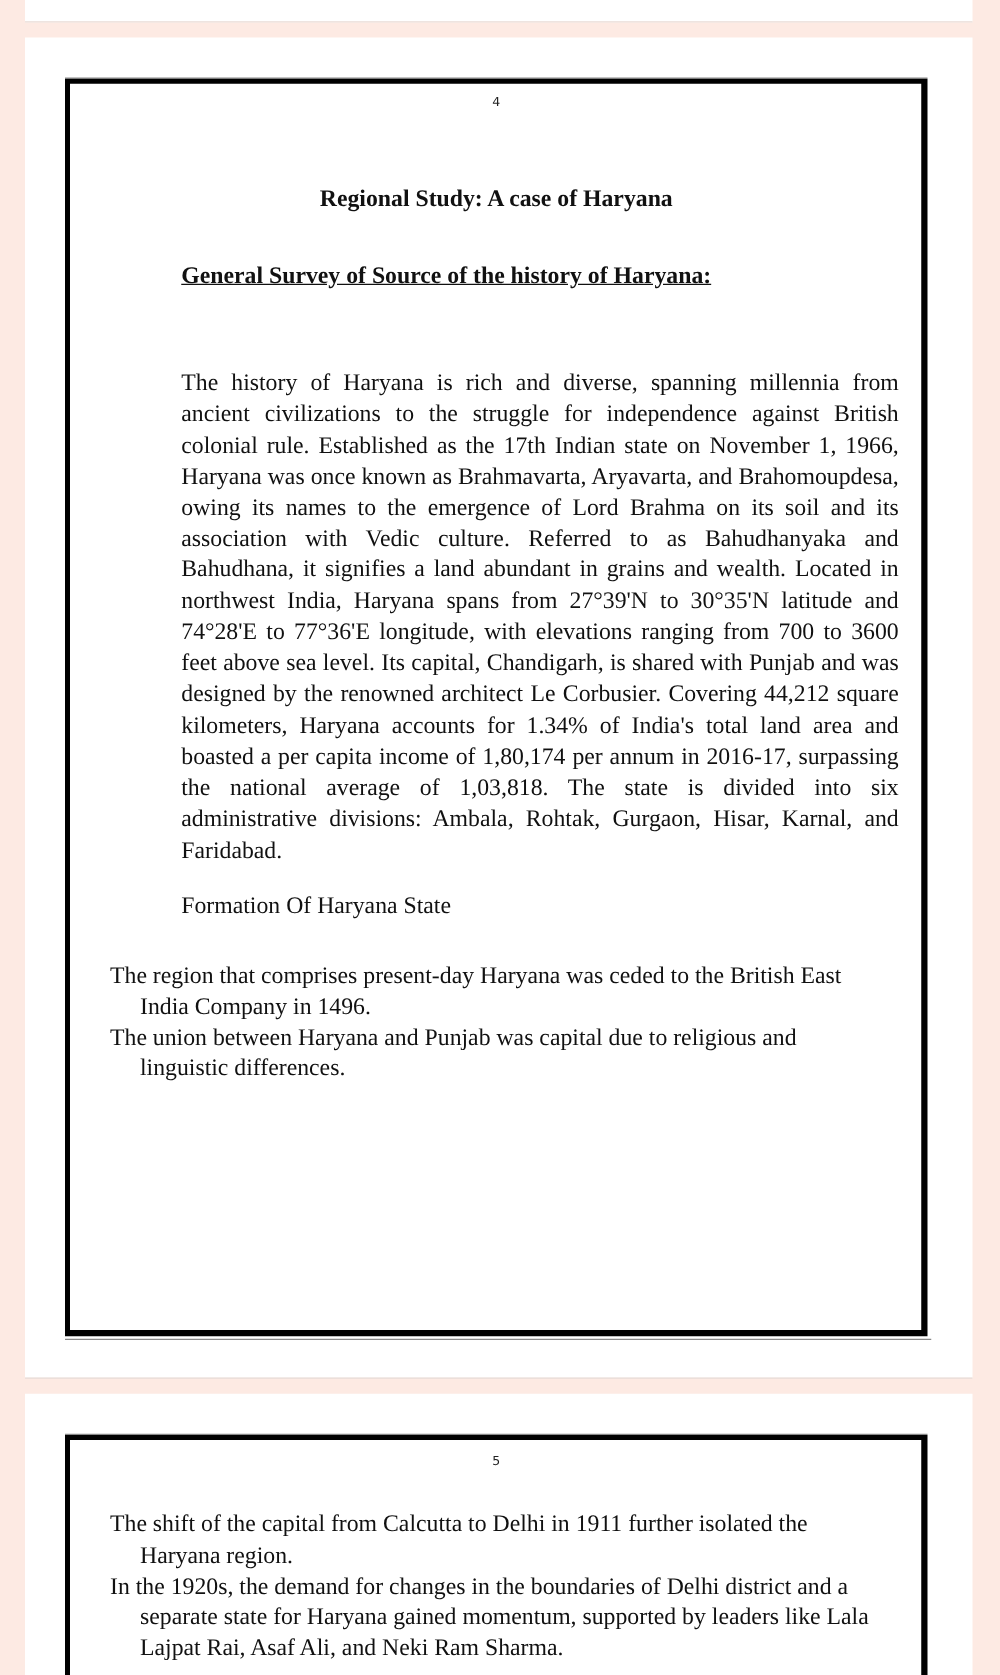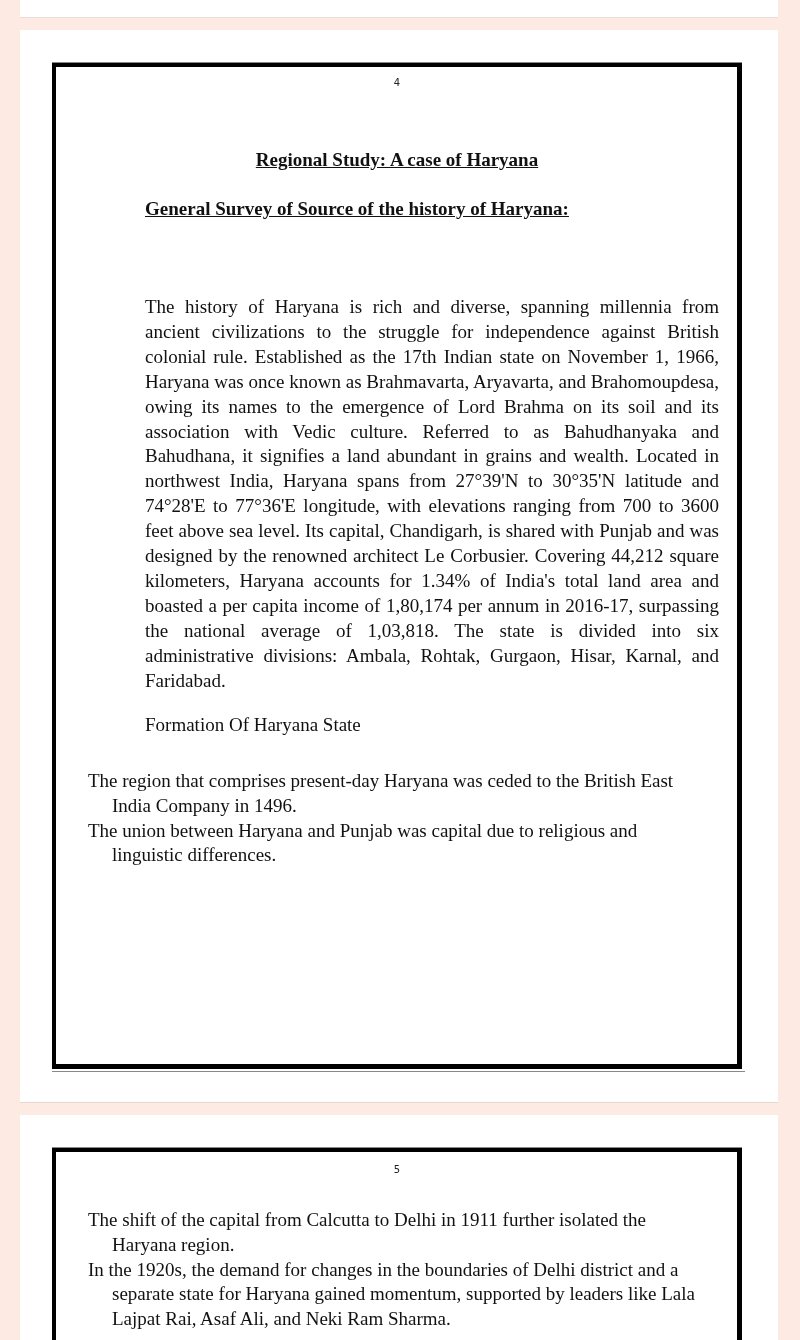--- a/index.html
+++ b/index.html
@@ -25,21 +25,21 @@
     border-right-width:5px; border-bottom-width:5px;
   }
   .frame-4 { top:32px; height:1006px; }
   .frame-shadow-b { position:absolute; left:0; right:-3px; bottom:-3px; height:1px; background:#888; }
   .pnum {
     position:absolute; left:0; right:0; text-align:center;
     font-family:"DejaVu Sans", sans-serif; font-size:10px; color:#222;
   }
   .title {
     position:absolute; left:0; right:0; text-align:center;
-    font-weight:bold; font-size:19px; text-decoration:underline; color:#111;
+    font-weight:bold; font-size:19px; color:#111;
   }
   .subtitle {
     position:absolute; left:93px; font-weight:bold; font-size:19px;
     text-decoration:underline; color:#111;
   }
   .para {
     position:absolute; left:93px; width:574px;
     font-size:19px; line-height:24.9px; color:#111;
     text-align:justify;
     margin-top:48px;
@@ -57,21 +57,21 @@
 <body>
 
 <div class="page page-prev"></div>
 
 <div class="page page-4">
   <div class="frame frame-4">
     <div class="frame-inner"></div>
     <div class="frame-shadow-b"></div>
     <div class="pnum" style="top:14px;">4</div>
     <div class="title" style="top:86px;">Regional Study: A case of Haryana</div>
-    <div class="subtitle" style="top:135px;">General Survey of Source of the history of Haryana:</div>
+    <div class="subtitle" style="top:147px;">General Survey of Source of the history of Haryana:</div>
     <div class="para" style="top:184px;">The history of Haryana is rich and diverse, spanning millennia from ancient civilizations to the struggle for independence against British colonial rule. Established as the 17th Indian state on November 1, 1966, Haryana was once known as Brahmavarta, Aryavarta, and Brahomoupdesa, owing its names to the emergence of Lord Brahma on its soil and its association with Vedic culture. Referred to as Bahudhanyaka and Bahudhana, it signifies a land abundant in grains and wealth. Located in northwest India, Haryana spans from 27°39'N to 30°35'N latitude and 74°28'E to 77°36'E longitude, with elevations ranging from 700 to 3600 feet above sea level. Its capital, Chandigarh, is shared with Punjab and was designed by the renowned architect Le Corbusier. Covering 44,212 square kilometers, Haryana accounts for 1.34% of India's total land area and boasted a per capita income of 1,80,174 per annum in 2016-17, surpassing the national average of 1,03,818. The state is divided into six administrative divisions: Ambala, Rohtak, Gurgaon, Hisar, Karnal, and Faridabad.</div>
     <div class="plain" style="top:632px;margin-top:19px;">Formation Of Haryana State</div>
     <ul class="hlist" style="top:706px; left:36px;">
       <li>The region that comprises present-day Haryana was ceded to the British East India Company in 1496.</li>
       <li>The union between Haryana and Punjab was capital due to religious and linguistic differences.</li>
     </ul>
   </div>
 </div>
 
 <div class="page page-5">

